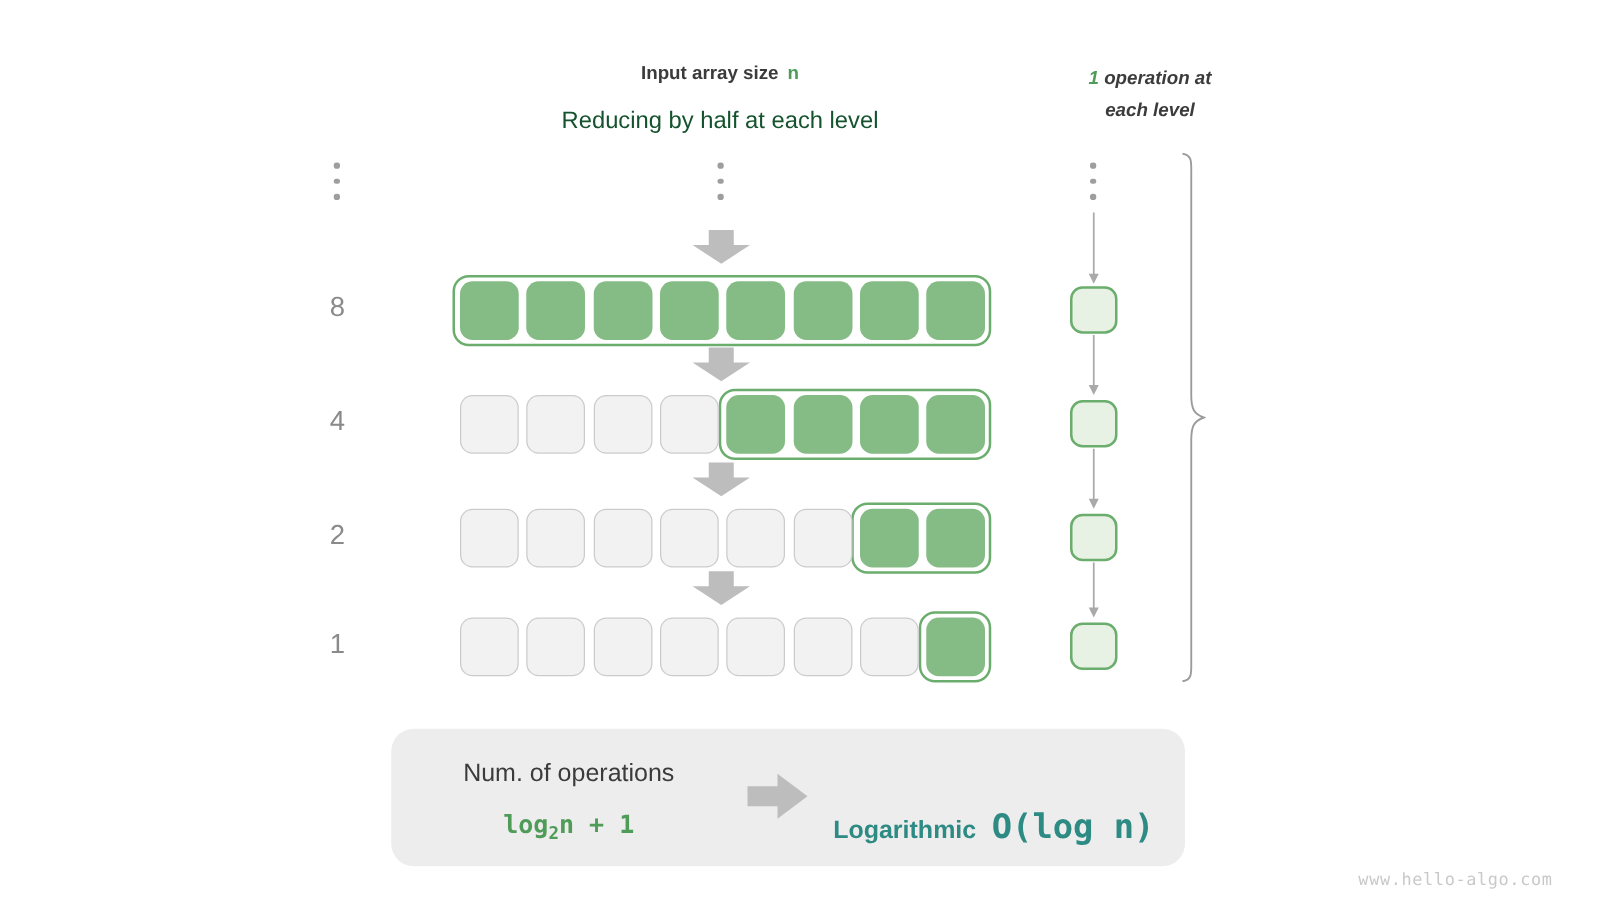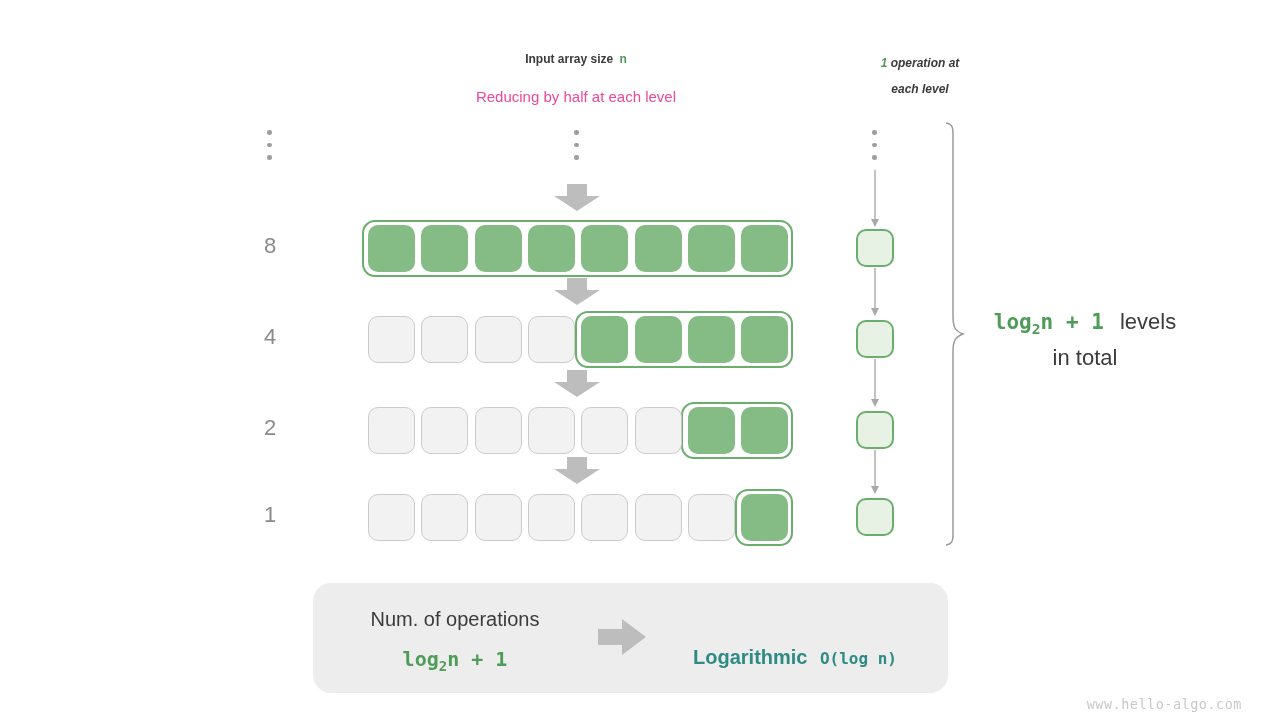--- a/index.html
+++ b/index.html
@@ -6,22 +6,22 @@
   html,body { background:#fff; }
   #stage {
     position:relative; width:1280px; height:720px; overflow:hidden;
     background:#fff;
     font-family:"Liberation Sans", sans-serif;
     color:var(--dark_text,#3b3b3b);
   }
   .abs { position:absolute; }
   .center { text-align:center; }
   .bold { font-weight:bold; }
-  .hdr { font-size:12px; font-weight:bold; color:var(--dark_text); line-height:26px; }
-  .sub-hdr { font-size:15px; font-weight:normal; color:#ec4899; line-height:26px; }
+  .hdr { font-size:15px; font-weight:bold; color:var(--dark_text); line-height:26px; }
+  .sub-hdr { font-size:19px; font-weight:normal; color:#14532d; line-height:26px; }
   .green-t { color:var(--green_text); }
   .teal-t { color:var(--teal_text); }
   .mono { font-family:"DejaVu Sans Mono", monospace; font-weight:bold; }
   .mono sub { font-size:0.7em; }
   .dots { display:flex; flex-direction:column; gap:8px; align-items:center; }
   .dot { width:4.5px; height:4.5px; border-radius:50%; background:#9e9e9e; }
   .lvl-label { font-size:22px; color:var(--muted_text); width:100px; text-align:center; }
   .cell { position:absolute; width:47px; height:47px; border-radius:10px; z-index:3; }
   .cell.gray { background:var(--gray_cell); border:1.5px solid var(--gray_cell_border); }
   .cell.green { background:var(--green_fill); }
@@ -111,32 +111,27 @@
       <div class="cell gray" style="left: 421.3px; top: 494px;"></div>
       <div class="cell gray" style="left: 474.6px; top: 494px;"></div>
       <div class="cell gray" style="left: 527.9px; top: 494px;"></div>
       <div class="cell gray" style="left: 581.2px; top: 494px;"></div>
       <div class="cell gray" style="left: 634.5px; top: 494px;"></div>
       <div class="cell gray" style="left: 687.8px; top: 494px;"></div>
       <div class="cell green" style="left: 741.1px; top: 494px;"></div>
       <div class="op-sq" style="left: 856px; top: 498px;"></div>
     </div>
 
-  <div class="abs brace-label center" style="left:960px; top:307px; width:250px;">
-    <span class="mono green-t" style="font-size:21px;"><span>log</span><sub>2</sub><span>n + 1</span></span>
-    <span style="margin-left:10px;">levels</span><br>
-    <span>in total</span>
-  </div>
 
   <div class="abs summary-box" style="left:313px; top:583px; width:635px; height:110px;"></div>
   <div class="abs sum-title center" style="left:330px; top:608px; width:250px;">Num. of operations</div>
   <div class="abs sum-formula center mono green-t" style="left:330px; top:647px; width:250px;"><span>log</span><sub>2</sub><span>n + 1</span></div>
   <div class="abs center" style="left:640px; top:646px; width:310px;">
     <span class="bold teal-t" style="font-size:20px;">Logarithmic</span>
-    <span class="mono teal-t" style="font-size:16px; margin-left:8px;">O(log n)</span>
+    <span class="mono teal-t" style="font-size:27px; margin-left:8px;">O(log n)</span>
   </div>
 
   <div class="abs watermark" style="right:38px; top:676px;margin-top:20px;">www.hello-algo.com</div>
 
   <svg class="overlay" width="1280" height="720" viewBox="0 0 1280 720">
 
     <g fill="#bdbdbd">
       <polygon points="567,184 587,184 587,196 600,196 577,211 554,196 567,196"></polygon>
       <polygon points="567,278 587,278 587,290 600,290 577,305 554,290 567,290"></polygon>
       <polygon points="567,370 587,370 587,382 600,382 577,397 554,382 567,382"></polygon>

